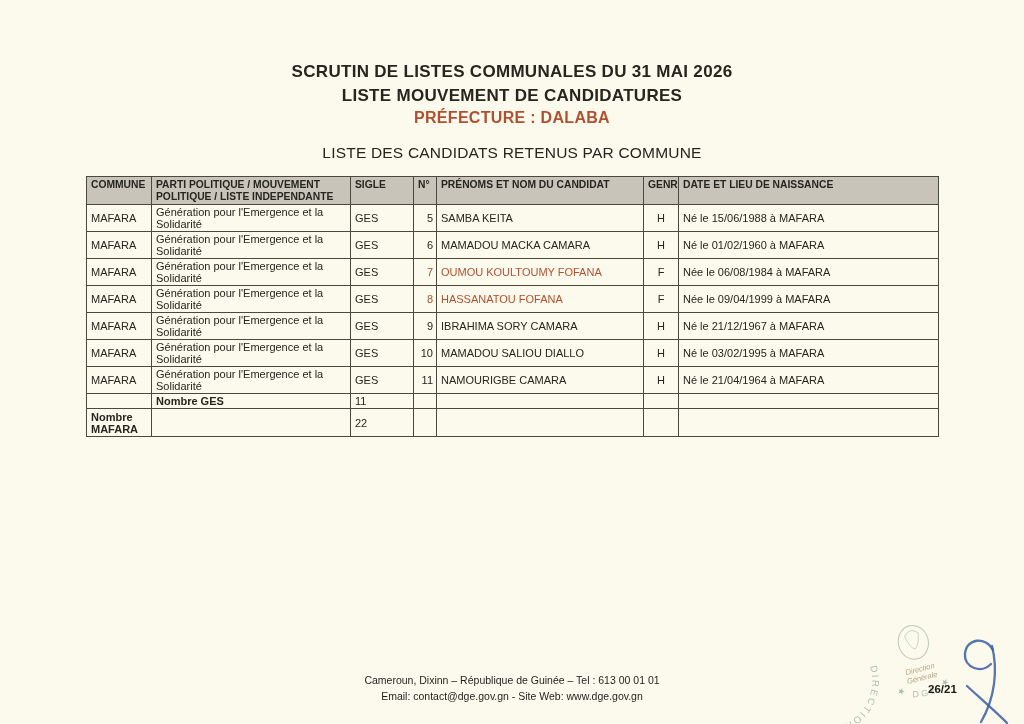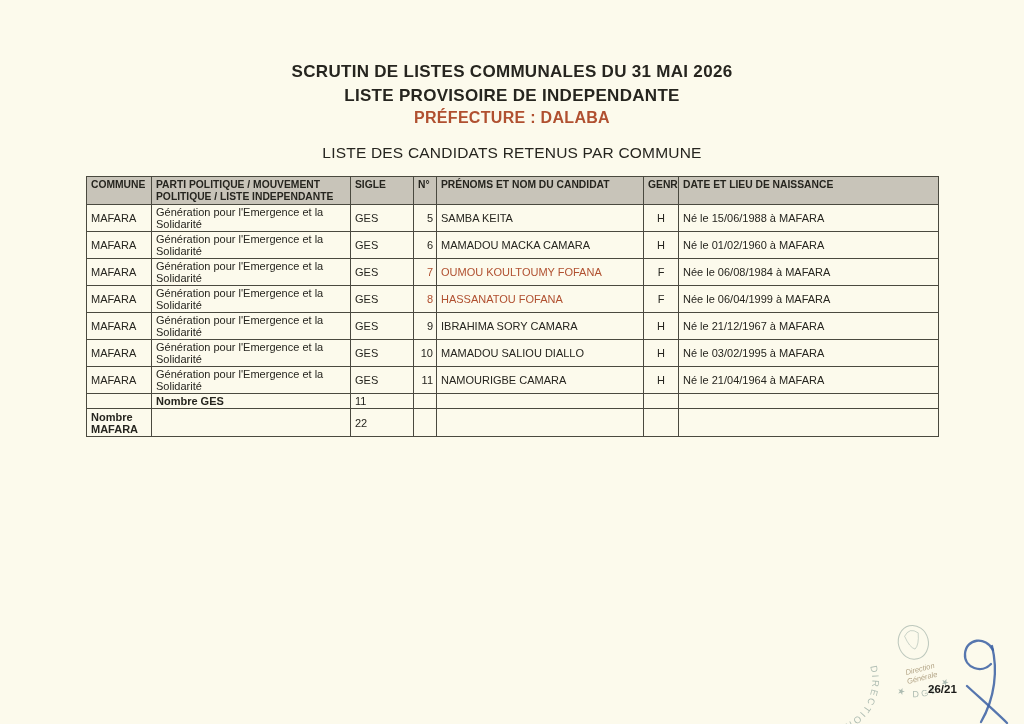--- a/index.html
+++ b/index.html
@@ -62,21 +62,21 @@
   .signature path { stroke: var(--signature,#3f63a5); fill:none; stroke-width:2.3;
                     stroke-linecap:round; opacity:.88; }
 </style>
 </head>
 <body>
 
 <div class="sheet">
 
   <div class="title-block">
     <div class="t1">SCRUTIN DE LISTES COMMUNALES DU 31 MAI 2026</div>
-    <div class="t2">LISTE PROVISOIRE DE INDEPENDANTE</div>
+    <div class="t2">LISTE MOUVEMENT DE CANDIDATURES</div>
     <div class="t3">PRÉFECTURE : DALABA</div>
     <div class="t4">LISTE DES CANDIDATS RETENUS PAR COMMUNE</div>
   </div>
 
   <table class="cands">
     <colgroup>
       <col style="width:65px">
         <col style="width:199px">
         <col style="width:63px">
       <col style="width:23px">
@@ -123,21 +123,21 @@
         <td class="c-genre">F</td>
         <td class="c-date">Née le 06/08/1984 à MAFARA</td>
       </tr>
       <tr class="data-row">
         <td class="c-commune">MAFARA</td>
         <td class="c-parti">Génération pour l'Emergence et la Solidarité</td>
         <td class="c-sigle">GES</td>
         <td class="c-num hl">8</td>
         <td class="c-nom hl">HASSANATOU FOFANA</td>
         <td class="c-genre">F</td>
-        <td class="c-date">Née le 06/04/1999 à MAFARA</td>
+        <td class="c-date">Née le 09/04/1999 à MAFARA</td>
       </tr>
       <tr class="data-row">
         <td class="c-commune">MAFARA</td>
         <td class="c-parti">Génération pour l'Emergence et la Solidarité</td>
         <td class="c-sigle">GES</td>
         <td class="c-num">9</td>
         <td class="c-nom">IBRAHIMA SORY CAMARA</td>
         <td class="c-genre">H</td>
         <td class="c-date">Né le 21/12/1967 à MAFARA</td>
       </tr>
@@ -198,16 +198,20 @@
       <text class="center-script" x="73" y="101" text-anchor="middle" font-size="7.5" font-style="italic">Générale</text>
     </g>
   </svg>
 
   <svg class="signature" width="70" height="98" viewBox="0 0 70 98">
     <path d="M 47,22 C 40,8 20,10 19,26 C 18,40 36,46 45,36"></path>
     <path d="M 46,18 C 52,42 49,70 35,94"></path>
     <path d="M 21,58 C 34,70 50,84 61,95"></path>
   </svg>
 
+  <div class="footer">
+    <div>Cameroun, Dixinn – République de Guinée – Tel : 613 00 01 01</div>
+    <div>Email: contact@dge.gov.gn  - Site Web: www.dge.gov.gn</div>
+  </div>
 
   <div class="page-number">26/21</div>
 
 </div>
 
 </body></html>

